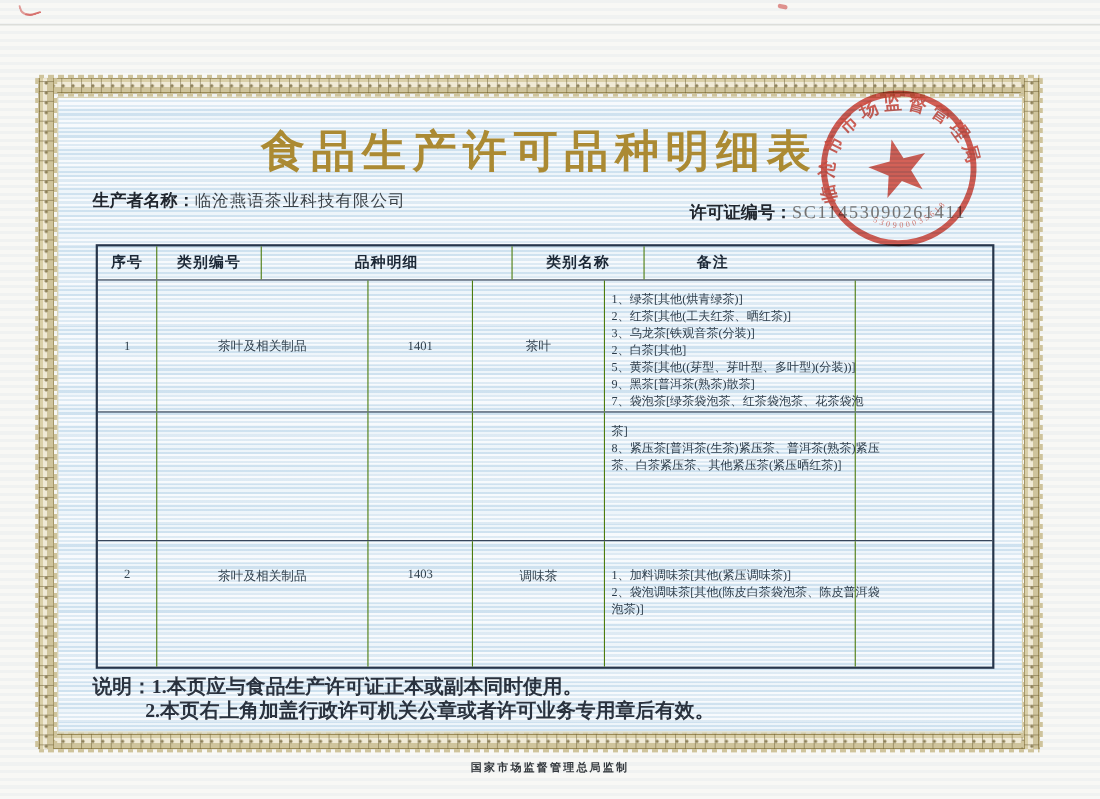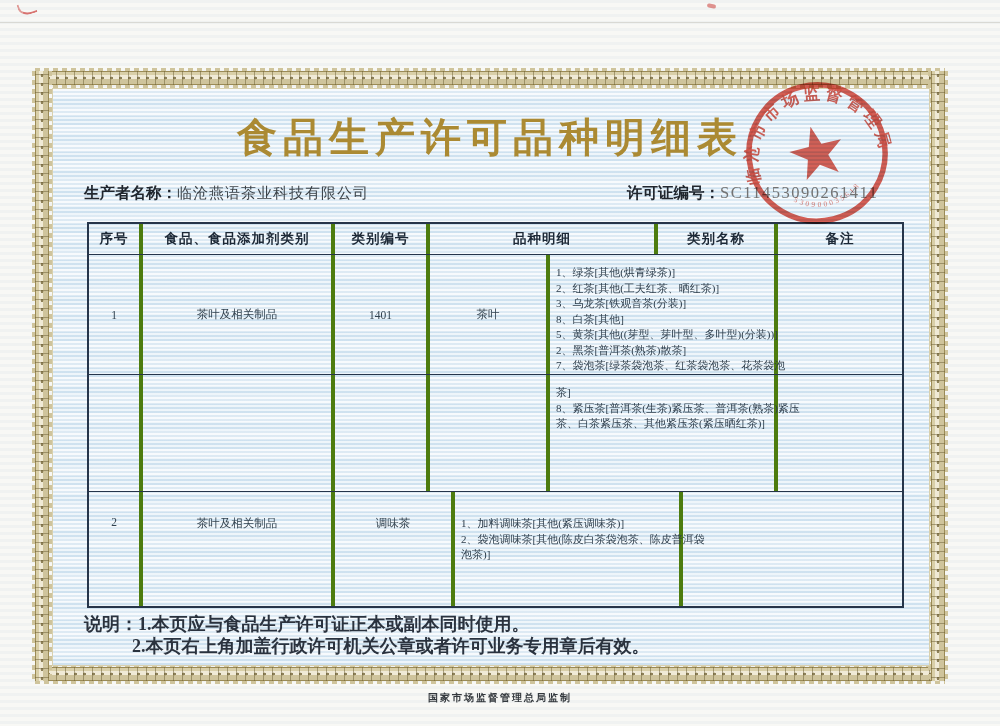--- a/index.html
+++ b/index.html
@@ -44,33 +44,33 @@
   .paper{position:absolute;left:52px;top:88px;width:876px;height:576px;
     border:1px solid #d8d0ae;
     background:
       repeating-linear-gradient(180deg, rgba(255,255,255,.55) 0 2px, rgba(183,209,229,.30) 2px 4px),
       repeating-linear-gradient(180deg, #eef5fa 0 9px, #d9e9f4 9px 18px),
       #e4eef6;}
 
   .page-title{position:absolute;left:52px;top:110px;width:876px;text-align:center;
     font-size:40px;font-weight:bold;color:#ab8a33;letter-spacing:6px;}
 
-  .producer{position:absolute;left:84px;top:183px;font-size:15px;color:#20262e;font-family:Liberation Serif, serif;}
+  .producer{position:absolute;left:84px;top:172px;font-size:15px;color:#20262e;font-family:Liberation Serif, serif;}
   .producer .lbl{font-weight:bold;font-size:15.5px;}
   .producer .val{color:#3b4248;letter-spacing:1px;}
   .license{position:absolute;left:627px;top:183px;font-size:15px;color:#20262e;}
   .license .lbl{font-weight:bold;font-size:15.5px;}
   .license .num{color:#737373;font-size:16.5px;letter-spacing:1.5px;}
 
   
   .tbl{position:absolute;left:87px;top:222px;width:813px;border:2px solid #26354a;
     color:#273748;background:transparent;}
   .trow{display:flex;border-bottom:1px solid #26354a;}
   .trow:last-child{border-bottom:none;}
-  .cell{box-sizing:border-box;border-right:4px solid #4d7c0f;display:flex;
+  .cell{box-sizing:border-box;border-right:1px solid #4d7c0f;display:flex;
     justify-content:center;align-items:center;text-align:center;}
   .cell:last-child{border-right:none;}
   .c0{width:54px}.c1{width:192px}.c2{width:95px}.c3{width:120px}.c4{width:228px}.c5{width:124px}
   .thead{height:30px;}
   .thead .cell{font-weight:bold;font-size:13.5px;color:#1c2836;letter-spacing:1px;}
   .r0{height:119px}.r1{height:116px}.r2{height:114px}
   .body-cell{font-size:11.5px;color:#32424f;}
   .r2 .body-cell{align-items:flex-start;padding-top:24px;}
   .detail{justify-content:flex-start;align-items:flex-start;text-align:left;
     padding:10px 2px 0 6px;font-size:11px;line-height:15.5px;color:#2c3c4a;}
@@ -106,40 +106,39 @@
 
 <div class="page-title">食品生产许可品种明细表</div>
 
 <div class="producer"><span class="lbl">生产者名称：</span><span class="val">临沧燕语茶业科技有限公司</span></div>
 
 <div class="license"><span class="lbl">许可证编号：</span><span class="num">SC11453090261411</span></div>
 
 <div class="tbl">
   <div class="trow thead">
       <div class="cell c0">序号</div>
-      <div class="cell c1">食品、食品添加剂类别</div>
       <div class="cell c2">类别编号</div>
       <div class="cell c4">品种明细</div>
       <div class="cell c3">类别名称</div>
       <div class="cell c5">备注</div>
     </div>
 
 <div class="trow r0">
       <div class="cell body-cell c0">1</div>
       <div class="cell body-cell c1">茶叶及相关制品</div>
       <div class="cell body-cell c2">1401</div>
       <div class="cell body-cell c3">茶叶</div>
       <div class="cell body-cell detail c4">
         <div class="inner">
           <div class="dline">1、绿茶[其他(烘青绿茶)]</div>
           <div class="dline">2、红茶[其他(工夫红茶、晒红茶)]</div>
           <div class="dline">3、乌龙茶[铁观音茶(分装)]</div>
-          <div class="dline">8、白茶[其他]</div>
+          <div class="dline">2、白茶[其他]</div>
           <div class="dline">5、黄茶[其他((芽型、芽叶型、多叶型)(分装))]</div>
-          <div class="dline">2、黑茶[普洱茶(熟茶)散茶]</div>
+          <div class="dline">9、黑茶[普洱茶(熟茶)散茶]</div>
           <div class="dline">7、袋泡茶[绿茶袋泡茶、红茶袋泡茶、花茶袋泡</div>
         </div>
       </div>
       <div class="cell body-cell c5"></div>
     </div>
     <div class="trow r1">
       <div class="cell body-cell c0"></div>
       <div class="cell body-cell c1"></div>
       <div class="cell body-cell c2"></div>
       <div class="cell body-cell c3"></div>
@@ -148,20 +147,21 @@
           <div class="dline">茶]</div>
           <div class="dline">8、紧压茶[普洱茶(生茶)紧压茶、普洱茶(熟茶)紧压</div>
           <div class="dline">茶、白茶紧压茶、其他紧压茶(紧压晒红茶)]</div>
         </div>
       </div>
       <div class="cell body-cell c5"></div>
     </div>
     <div class="trow r2">
       <div class="cell body-cell c0">2</div>
       <div class="cell body-cell c1">茶叶及相关制品</div>
+      <div class="cell body-cell c2">1403</div>
       <div class="cell body-cell c3">调味茶</div>
       <div class="cell body-cell detail c4">
         <div class="inner">
           <div class="dline">1、加料调味茶[其他(紧压调味茶)]</div>
           <div class="dline">2、袋泡调味茶[其他(陈皮白茶袋泡茶、陈皮普洱袋</div>
           <div class="dline">泡茶)]</div>
         </div>
       </div>
       <div class="cell body-cell c5"></div>
     </div>

